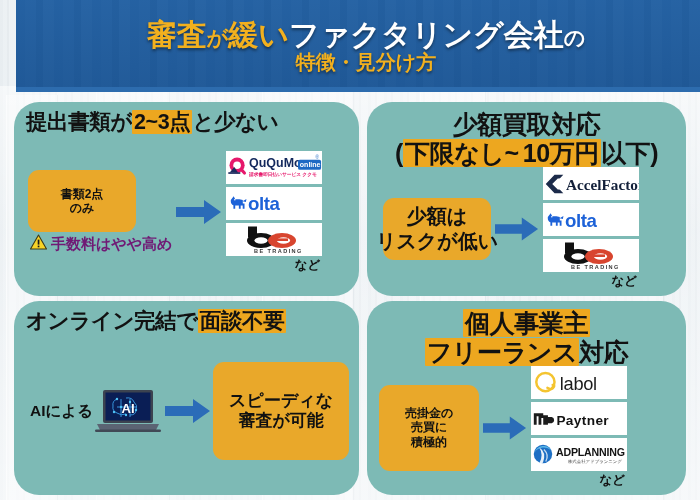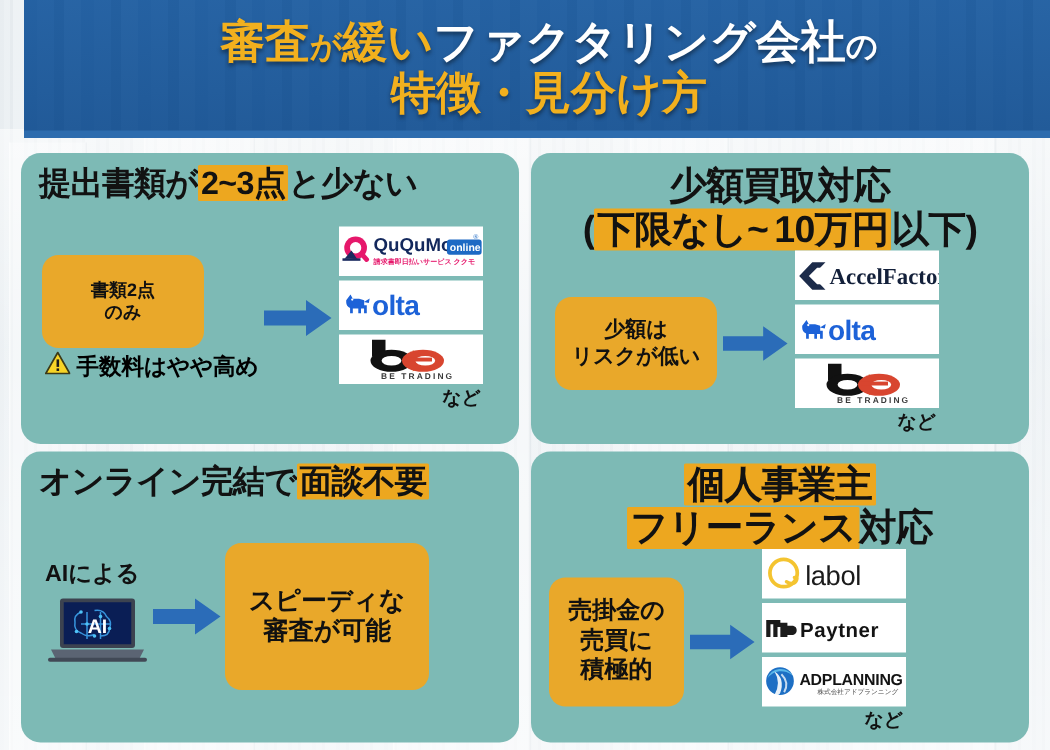--- a/index.html
+++ b/index.html
@@ -56,38 +56,38 @@
     background:#2d6cae;
   }
   .header-text {
     position: relative; z-index: 2; width: 100%; height: 100%;
     display: flex; flex-direction: column; align-items: center;
     justify-content: center; gap: 1px;
     text-shadow: 0 2px 3px rgba(0,0,0,.45);
   }
   .h-line { white-space: nowrap; line-height: 1.08; }
   .h-line-1 { font-size: 30px; font-weight: 700; }
-  .h-line-2 { font-size: 30px; font-weight: 700; }
+  .h-line-2 { font-size: 20px; font-weight: 700; }
   .tx-y { color: #f2b01e; }
   .tx-w { color: #ffffff; }
   .tx-sm { font-size: 21px; }
 
   
   .grid {
     position: absolute; left: 0; top: 92px; width: 700px; height: 408px;
     display: grid;
     grid-template-columns: 1fr 1fr;
     grid-template-rows: 1fr 1fr;
     column-gap: 8px; row-gap: 5px;
     padding: 10px 14px 8px 14px;
   }
   .panel {
     position: relative;
     background: #7dbab5;
-    border-radius: 13px;
+    border-radius: 25px;
     padding: 8px 10px 6px 10px;
     display: flex; flex-direction: column;
   }
   .panel-title {
     color: #121212; font-weight: 700; text-align: center;
     line-height: 1.14; letter-spacing: -0.4px;
     white-space: nowrap;
   }
   .panel-title.t-left { text-align: left; padding-left: 2px; }
   .pt-big  { font-size: 21.5px; }
@@ -129,41 +129,41 @@
     font-size: 12.5px; font-weight: 700; color: #111;
     text-align: right; padding-right: 2px; margin-top: 1px;
   }
 
   
   .warn-row {
     display: flex; align-items: center; gap: 4px;
     margin-top: 2px; padding-left: 2px;
   }
   .warn-row .wtext {
-    font-size: 15px; font-weight: 700; color: #000000; white-space: nowrap;
+    font-size: 15px; font-weight: 700; color: #701a75; white-space: nowrap;
   }
 
   
   .plain-text {
     font-size: 15.5px; font-weight: 700; color: #111;
     text-align: center; line-height: 1.2; white-space: nowrap;
   }
 
-  .col-center { display: flex; flex-direction: column; align-items: flex-start; }
+  .col-center { display: flex; flex-direction: row; align-items: center; }
   .ai-laptop { margin-top: 3px; }
 
   
   #panel-1 .panel-body { gap: 4px; padding-left: 4px; }
   #panel-1 .callout { width: 108px; height: 62px; font-size: 12px; }
   #panel-2 .panel-body { gap: 4px; padding-left: 6px; }
-  #panel-2 .callout { width: 108px; height: 62px; font-size: 14px; }
+  #panel-2 .callout { width: 108px; height: 62px; font-size: 20px; }
   #panel-3 .panel-body { gap: 2px; padding-left: 6px; justify-content: flex-start; }
   #panel-3 .callout { width: 136px; height: 98px; font-size: 17px; }
   #panel-4 .panel-body { gap: 4px; padding-left: 2px; }
-  #panel-4 .callout { width: 90px; height: 86px; font-size: 16px; }
+  #panel-4 .callout { width: 100px; height: 86px; font-size: 12px; }
 
   .stack-wrap { display: flex; flex-direction: column; }
 </style>
 </head>
 <body>
 
 <div id="root">
 
   <div class="bg-photo"></div>
   <div class="bg-tower t1"></div>

